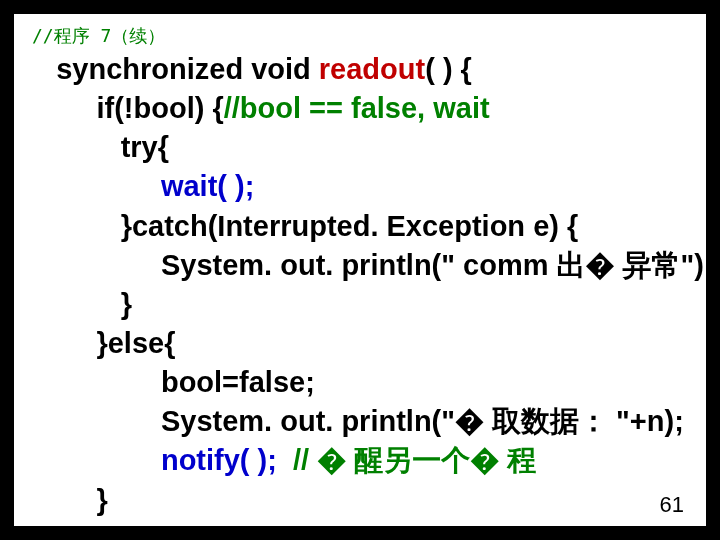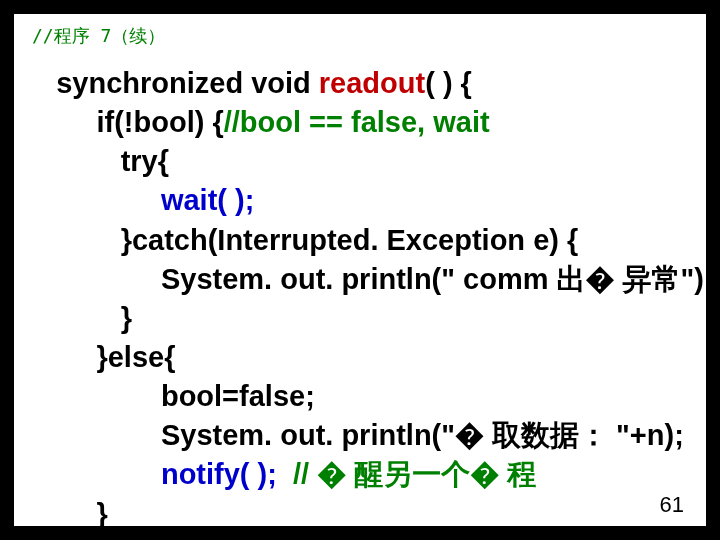--- a/index.html
+++ b/index.html
@@ -19,21 +19,21 @@
     bottom: 12px;
     background: #fff;
     border: 2px solid #000;
     padding: 10px 18px 10px 18px;
     box-sizing: border-box;
   }
   .comment-line {
     font-family: "SimSun", "Microsoft YaHei", monospace;
     font-size: 18px;
     color: #008000;
-    margin-bottom: 16px;
+    margin-bottom: 2px;
   }
   .code-block {
     white-space: pre;
     font-family: Arial, sans-serif;
     font-size: 29px;
     font-weight: bold;
     line-height: 1.35;
     color: #000;
   }
   .code-block span.red { color: #c00000; }

